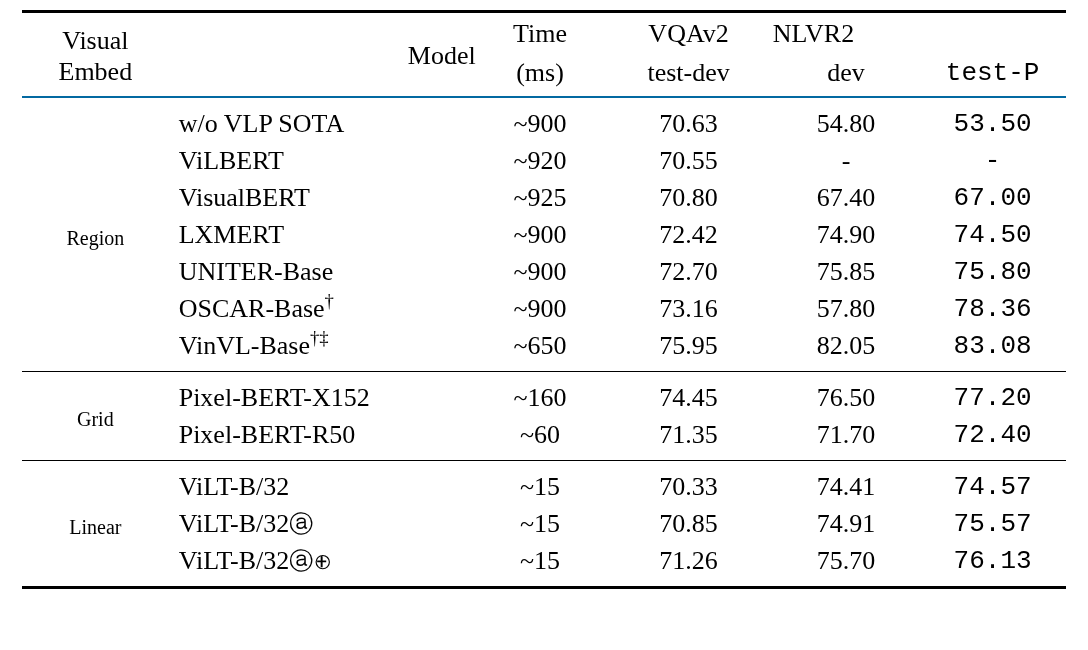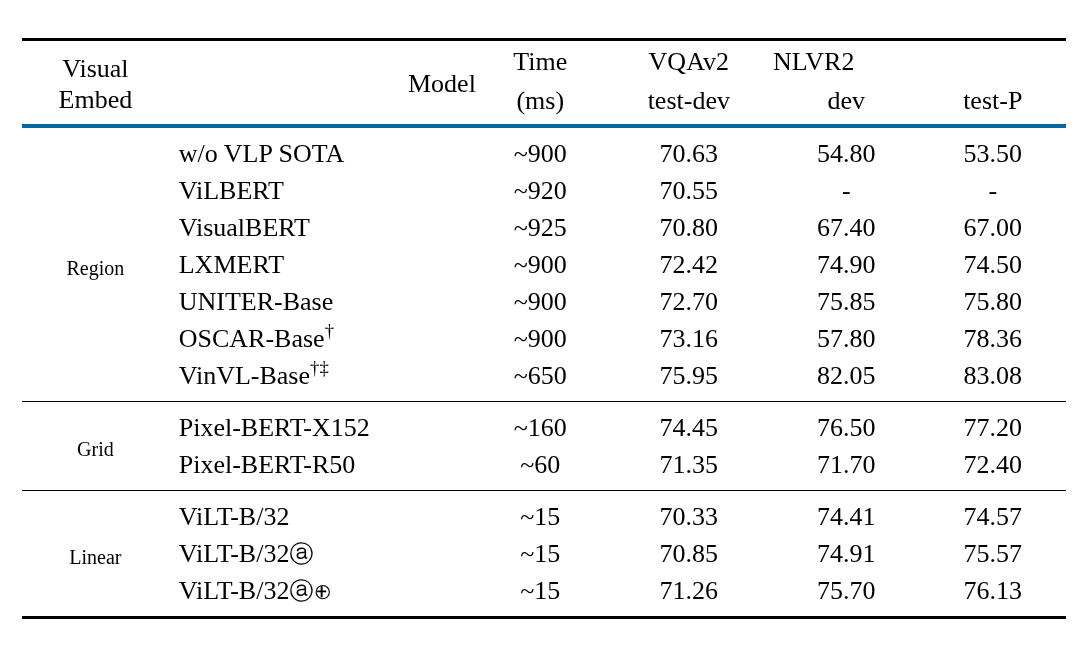--- a/index.html
+++ b/index.html
@@ -17,47 +17,46 @@
   .table-wrap {
     padding: 10px 22px 0 22px;
     box-sizing: border-box;
     width: 1088px;
   }
   table.results {
     border-collapse: collapse;
     width: 1044px;
     font-size: 26px;
     line-height: 1.18;
-    margin-top: 28px;
   }
   table.results td, table.results th {
     padding: 0;
     font-weight: normal;
     vertical-align: middle;
   }
   
   .rule-top td {
     border-top: 3.5px solid #000;
   }
   .rule-mid td {
-    border-top: 4px solid #0369a1;
+    border-top: 2px solid #0369a1;
   }
   .rule-thin td {
     border-top: 1.5px solid #000;
   }
   .rule-bottom td {
     border-top: 3.5px solid #000;
   }
   
   .col-embed { width: 148px; text-align: center; }
   .col-model { width: 300px; text-align: left; padding-left: 10px !important; }
   .col-time  { width: 130px; text-align: center; }
   .col-vqa   { width: 170px; text-align: center; }
   .col-dev   { width: 148px; text-align: center; }
-  .col-testp { width: 148px; text-align: center; }
+  .col-testp { width: 148px; text-align: center; font-family: Liberation Mono, monospace; }
 
   .hdr-cell {
     text-align: center;
     padding-top: 6px !important;
     padding-bottom: 2px !important;
   }
   .hdr-line { display: block; }
   .hdr-model {
     text-align: right;
     padding-left: 10px !important;

